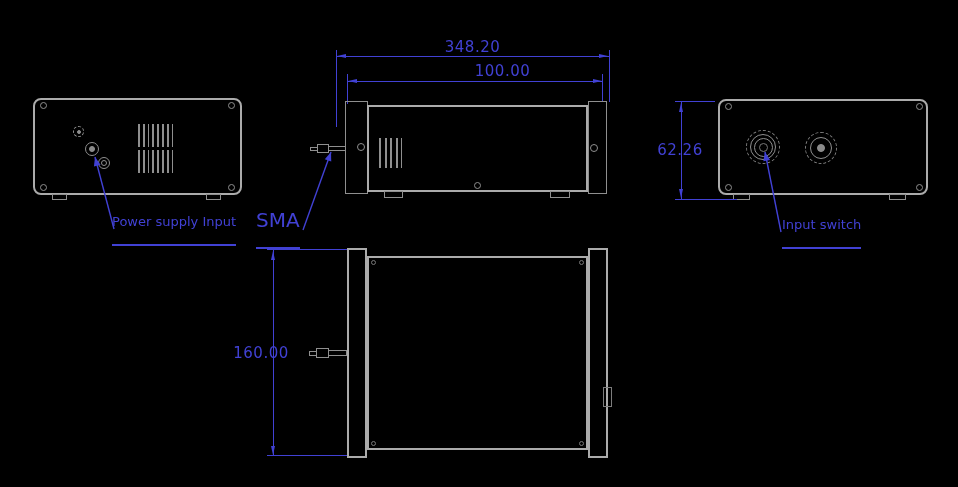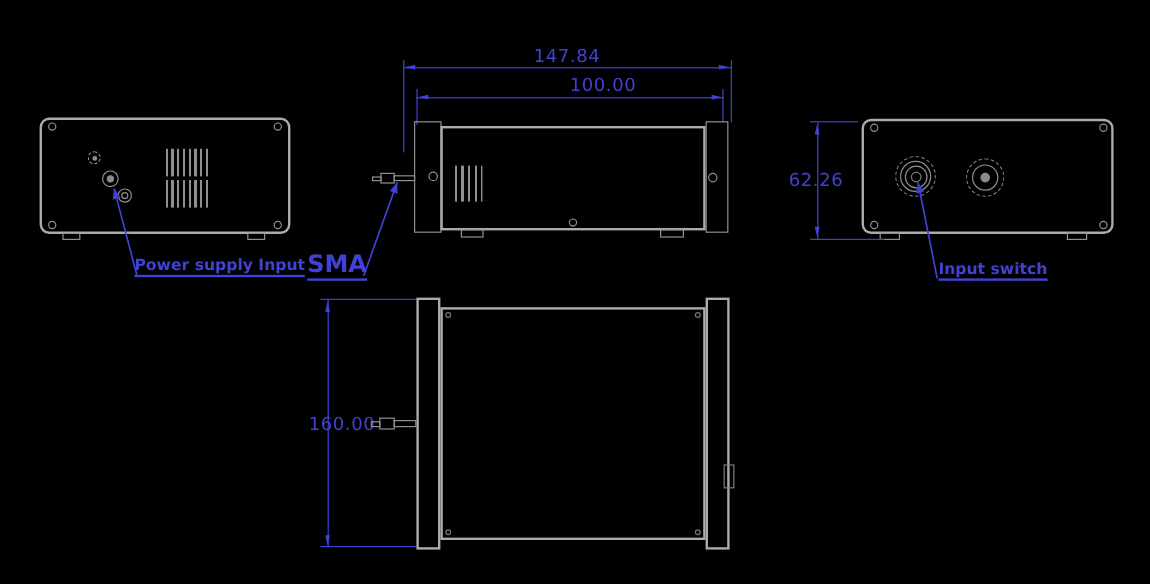--- a/index.html
+++ b/index.html
@@ -14,22 +14,22 @@
   }
   .rect{position:absolute;border:2px solid var(--line);background:transparent;box-sizing:border-box;}
   .rect1{position:absolute;border:1.5px solid var(--line2);background:transparent;box-sizing:border-box;}
   .circ{position:absolute;border:1px solid var(--line2);border-radius:50%;background:transparent;box-sizing:border-box;}
   .bl{position:absolute;background:var(--accent);}
   .dim-text{
     position:absolute;color:var(--accent);font-size:15px;letter-spacing:0.5px;
     text-align:center;white-space:nowrap;
   }
   .lbl{
-    position:absolute;color:var(--accent);font-weight:bold;font-size:13px;
-    border-bottom:2px solid var(--accent);padding-bottom:0;white-space:nowrap;
+    position:absolute;color:var(--accent);font-weight:normal;font-size:13px;
+    border-bottom:2px solid var(--accent);padding-bottom:15px;white-space:nowrap;
   }
   .lbl-big{font-size:20px;border-bottom-width:2.5px;}
   .ar{position:absolute;width:0;height:0;border-style:solid;}
   .ar.l{border-width:2.5px 9px 2.5px 0;border-color:transparent var(--accent) transparent transparent;}
   .ar.r{border-width:2.5px 0 2.5px 9px;border-color:transparent transparent transparent var(--accent);}
   .ar.u{border-width:0 2.5px 9px 2.5px;border-color:transparent transparent var(--accent) transparent;}
   .ar.d{border-width:9px 2.5px 0 2.5px;border-color:var(--accent) transparent transparent transparent;}
   .vents{position:absolute;background:repeating-linear-gradient(90deg,var(--line2) 0 1.8px,transparent 1.8px 4.8px);}
   .foot{position:absolute;border:1.5px solid var(--line2);box-sizing:border-box;background:transparent;}
   svg.overlay{position:absolute;left:0;top:0;pointer-events:none;}
@@ -63,21 +63,21 @@
     <div class="lbl" style="left:112px;top:214px;">Power supply Input</div>
   </div>
 
   <div>
 
     <div class="bl" style="left:336px;top:50px;width:1.2px;height:77px;"></div>
     <div class="bl" style="left:609px;top:50px;width:1.2px;height:52px;"></div>
     <div class="bl" style="left:336px;top:56px;width:273px;height:1.2px;"></div>
     <div class="ar l" style="left:337px;top:54px;"></div>
     <div class="ar r" style="left:599px;top:54px;"></div>
-    <div class="dim-text" style="left:432px;top:38px;width:81px;">147.84</div>
+    <div class="dim-text" style="left:432px;top:38px;width:81px;">348.20</div>
 
     <div class="bl" style="left:347px;top:74px;width:1.2px;height:30px;"></div>
     <div class="bl" style="left:602px;top:74px;width:1.2px;height:28px;"></div>
     <div class="bl" style="left:347px;top:81px;width:256px;height:1.2px;"></div>
     <div class="ar l" style="left:348px;top:79px;"></div>
     <div class="ar r" style="left:593px;top:79px;"></div>
     <div class="dim-text" style="left:462px;top:62px;width:81px;">100.00</div>
 
     <div class="rect1" style="left:345px;top:101px;width:23px;height:93px;"></div>
     <div class="circ" style="left:357px;top:143px;width:8px;height:8px;"></div>
@@ -128,21 +128,21 @@
     <div class="lbl" style="left:782px;top:217px;">Input switch</div>
   </div>
 
   <div>
 
     <div class="bl" style="left:267px;top:249px;width:80px;height:1.2px;"></div>
     <div class="bl" style="left:267px;top:455px;width:80px;height:1.2px;"></div>
     <div class="bl" style="left:273px;top:250px;width:1.2px;height:206px;"></div>
     <div class="ar u" style="left:271px;top:251px;"></div>
     <div class="ar d" style="left:271px;top:446px;"></div>
-    <div class="dim-text" style="left:252px;top:344px;width:66px;">160.00</div>
+    <div class="dim-text" style="left:228px;top:344px;width:66px;">160.00</div>
 
     <div class="rect" style="left:347px;top:248px;width:20px;height:210px;"></div>
     <div class="rect" style="left:367px;top:256px;width:221px;height:194px;"></div>
     <div class="rect" style="left:588px;top:248px;width:20px;height:210px;"></div>
 
     <div class="circ" style="left:371px;top:260px;width:5px;height:5px;border-color:#777;"></div>
     <div class="circ" style="left:579px;top:260px;width:5px;height:5px;border-color:#777;"></div>
     <div class="circ" style="left:371px;top:441px;width:5px;height:5px;border-color:#777;"></div>
     <div class="circ" style="left:579px;top:441px;width:5px;height:5px;border-color:#777;"></div>
 

